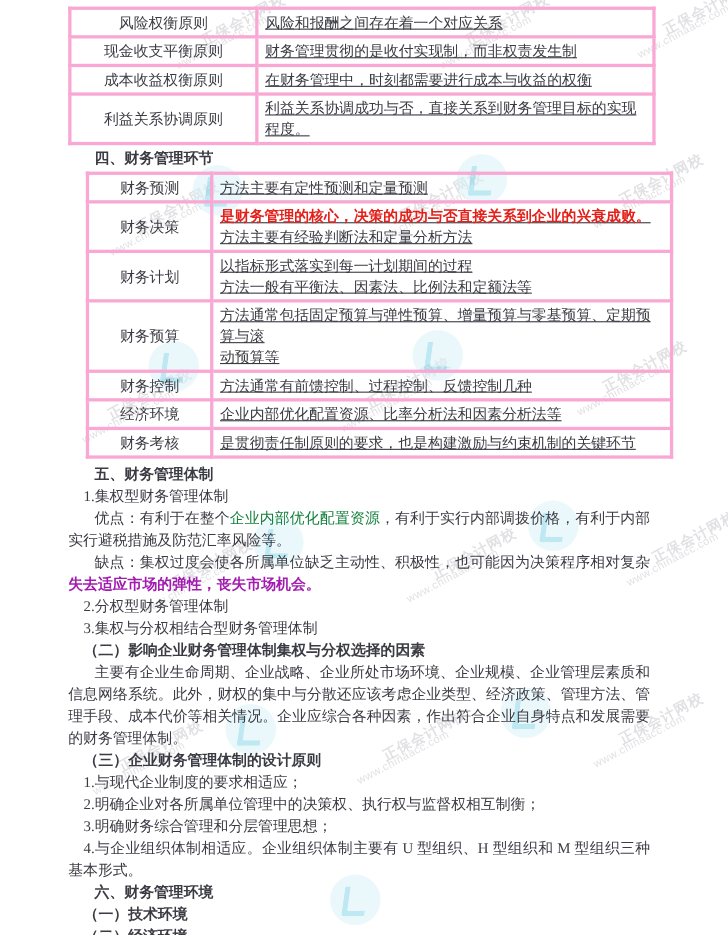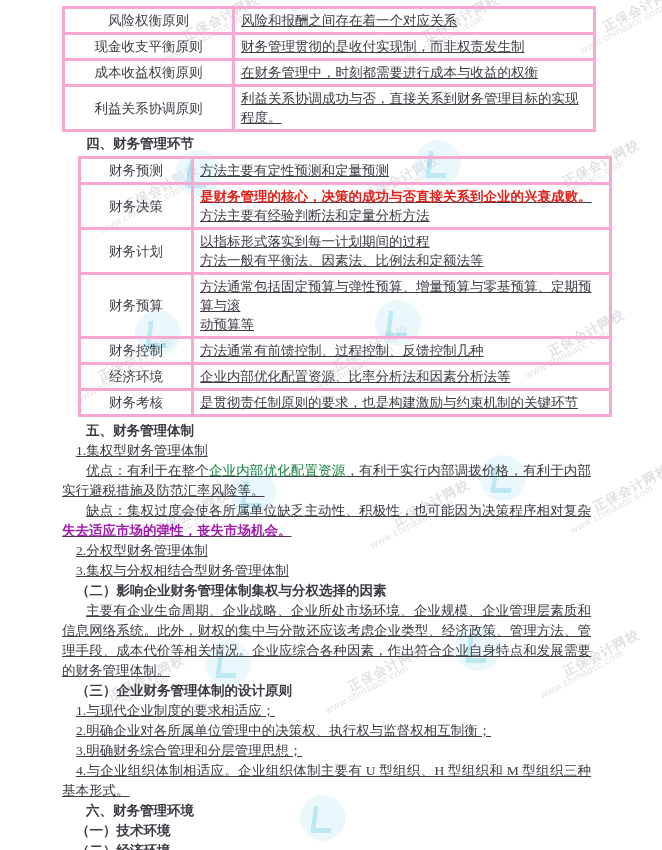--- a/index.html
+++ b/index.html
@@ -125,21 +125,20 @@
   .heading.lv1 { text-indent: 24px; }
   .heading.lv2 { text-indent: 14px; }
 
   p.para {
     margin: 0;
     padding: 0 71px 0 62px;
     font-size: 13.5px;
     line-height: 20px;
     text-align: justify;
     text-justify: inter-ideograph;
-    text-decoration: underline;
   }
   p.para.indent { text-indent: 24px; }
   p.para.num { text-indent: 14px; }
 
   .gap-2 { height: 2px; }
   .gap-4 { height: 4px; }
   .gap-6 { height: 6px; }
 </style>
 </head>
 <body>

